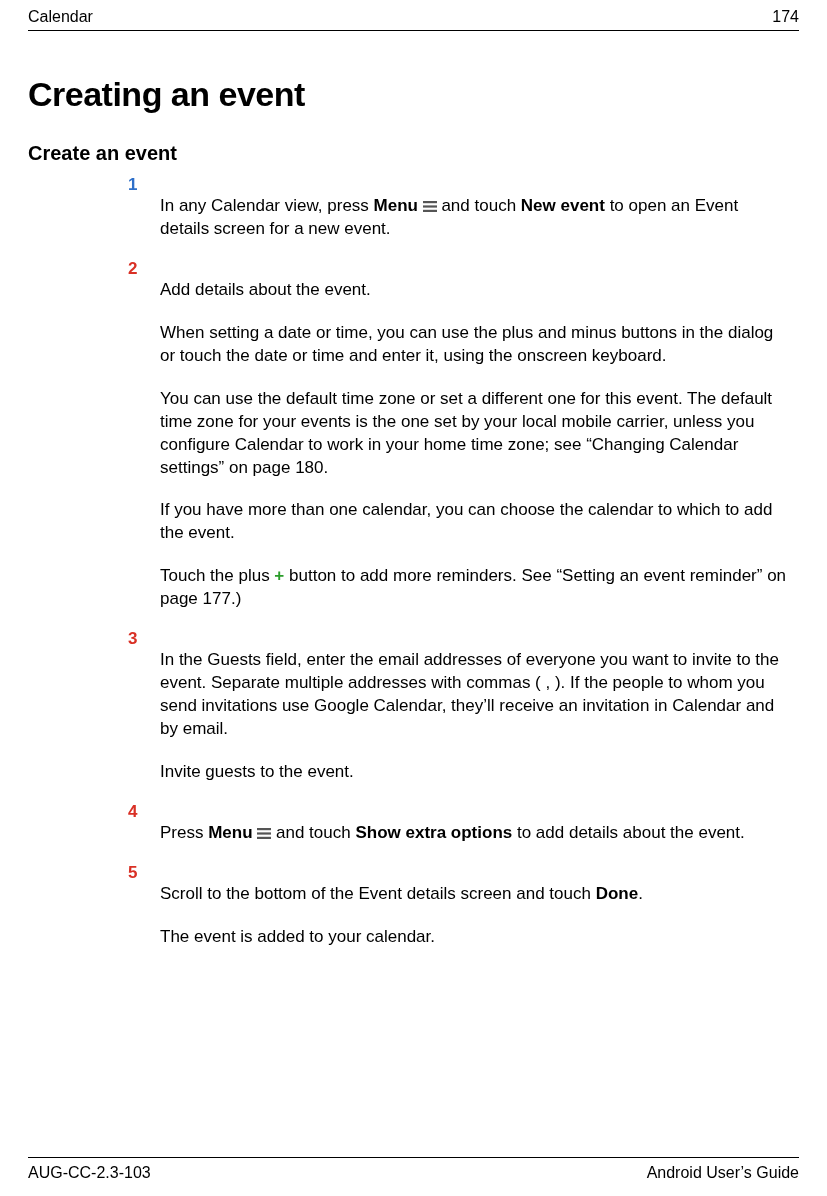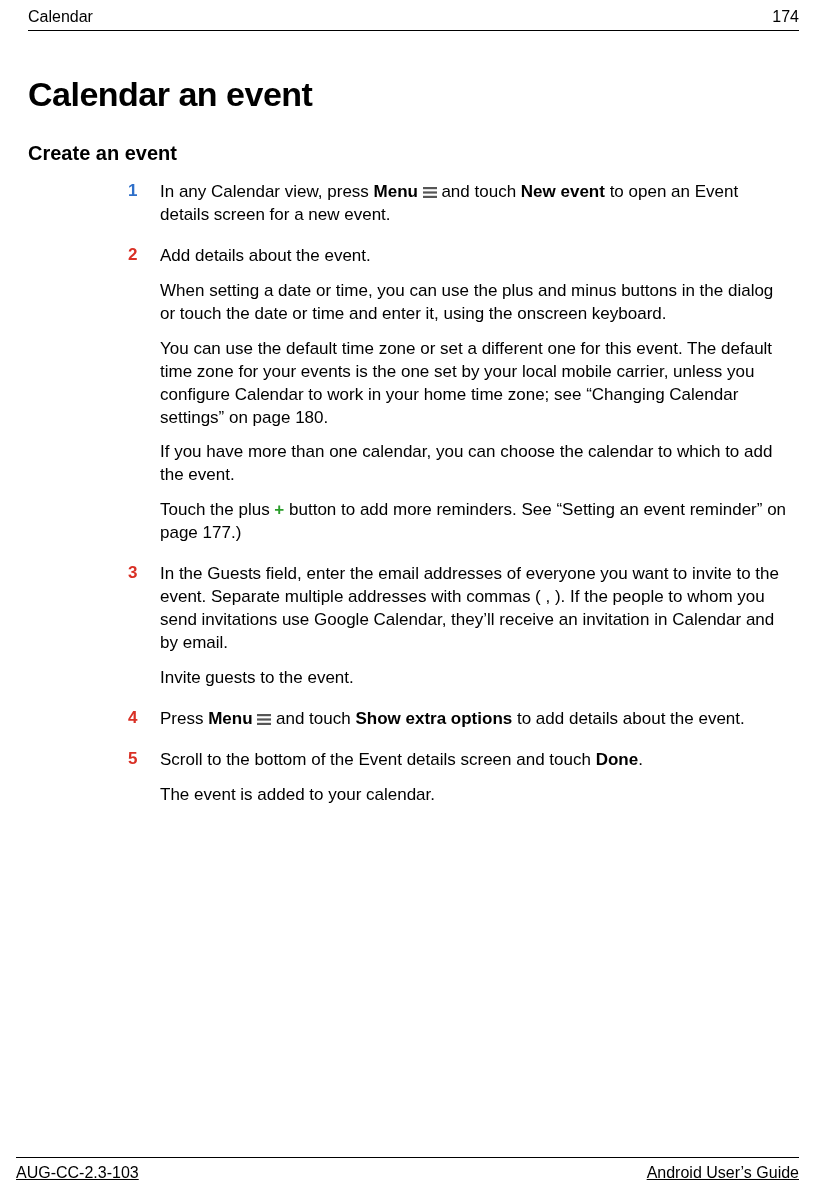--- a/index.html
+++ b/index.html
@@ -2,51 +2,51 @@
 <html><head>
 <meta charset="utf-8">
 <style>
   * { margin: 0; padding: 0; box-sizing: border-box; }
   html, body { width: 827px; height: 1196px; background: #fff; font-family: Arial, Helvetica, sans-serif; color: #000; }
   .page { position: relative; width: 827px; height: 1196px; padding: 0 28px; }
   .header { display: flex; justify-content: space-between; align-items: center; padding-top: 8px; font-size: 16px; }
   .rule { border: none; border-top: 1px solid #000; margin-top: 4px; }
   .title { font-size: 34px; font-weight: bold; margin-top: 44px; margin-bottom: 28px; letter-spacing: -0.5px; }
   .intro { margin-left: 100px; margin-right: 10px; font-size: 17px; line-height: 1.35; margin-bottom: 28px; }
-  .section-heading { font-size: 20px; font-weight: bold; margin-bottom: 16px; }
+  .section-heading { font-size: 20px; font-weight: bold; margin-bottom: 10px; }
   .steps { margin-left: 100px; margin-right: 10px; }
   .step { display: flex; margin-bottom: 6px; }
   .step-num { flex: 0 0 32px; font-size: 17px; font-weight: bold; }
   .step-body { flex: 1; font-size: 17px; line-height: 1.35; }
-  .step-body p { margin-bottom: 12px; }
+  .step-body p { margin-bottom: 12px; margin-top: 20px; }
   .num-1 { color: #2e6fc9; }
   .num-2 { color: #d93025; }
   .num-3 { color: #d93025; }
   .num-4 { color: #d93025; }
   .num-5 { color: #d93025; }
   .bold { font-weight: bold; }
   .icon-menu { display: inline-block; vertical-align: -1px; }
   .icon-menu svg { display: block; }
   .plus-icon { color: #2a9d2a; font-weight: bold; font-size: 17px; }
-  .footer { position: absolute; left: 16px; right: 28px; bottom: 14px; text-decoration: underline; }
+  .footer { position: absolute; left: 28px; right: 28px; bottom: 14px; }
   .footer .rule { margin-bottom: 6px; }
   .footer-row { display: flex; justify-content: space-between; font-size: 16px; }
 </style>
 </head>
 <body>
 
 <div class="page">
 
   <div class="header">
     <span>Calendar</span>
     <span>174</span>
   </div>
   <hr class="rule">
 
-  <h1 class="title">Calendar an event</h1>
+  <h1 class="title">Creating an event</h1>
 
 
   <h2 class="section-heading">Create an event</h2>
 
   <div class="steps">
 
     <div class="step">
       <div class="step-num num-1">1</div>
       <div class="step-body">
         <p>

